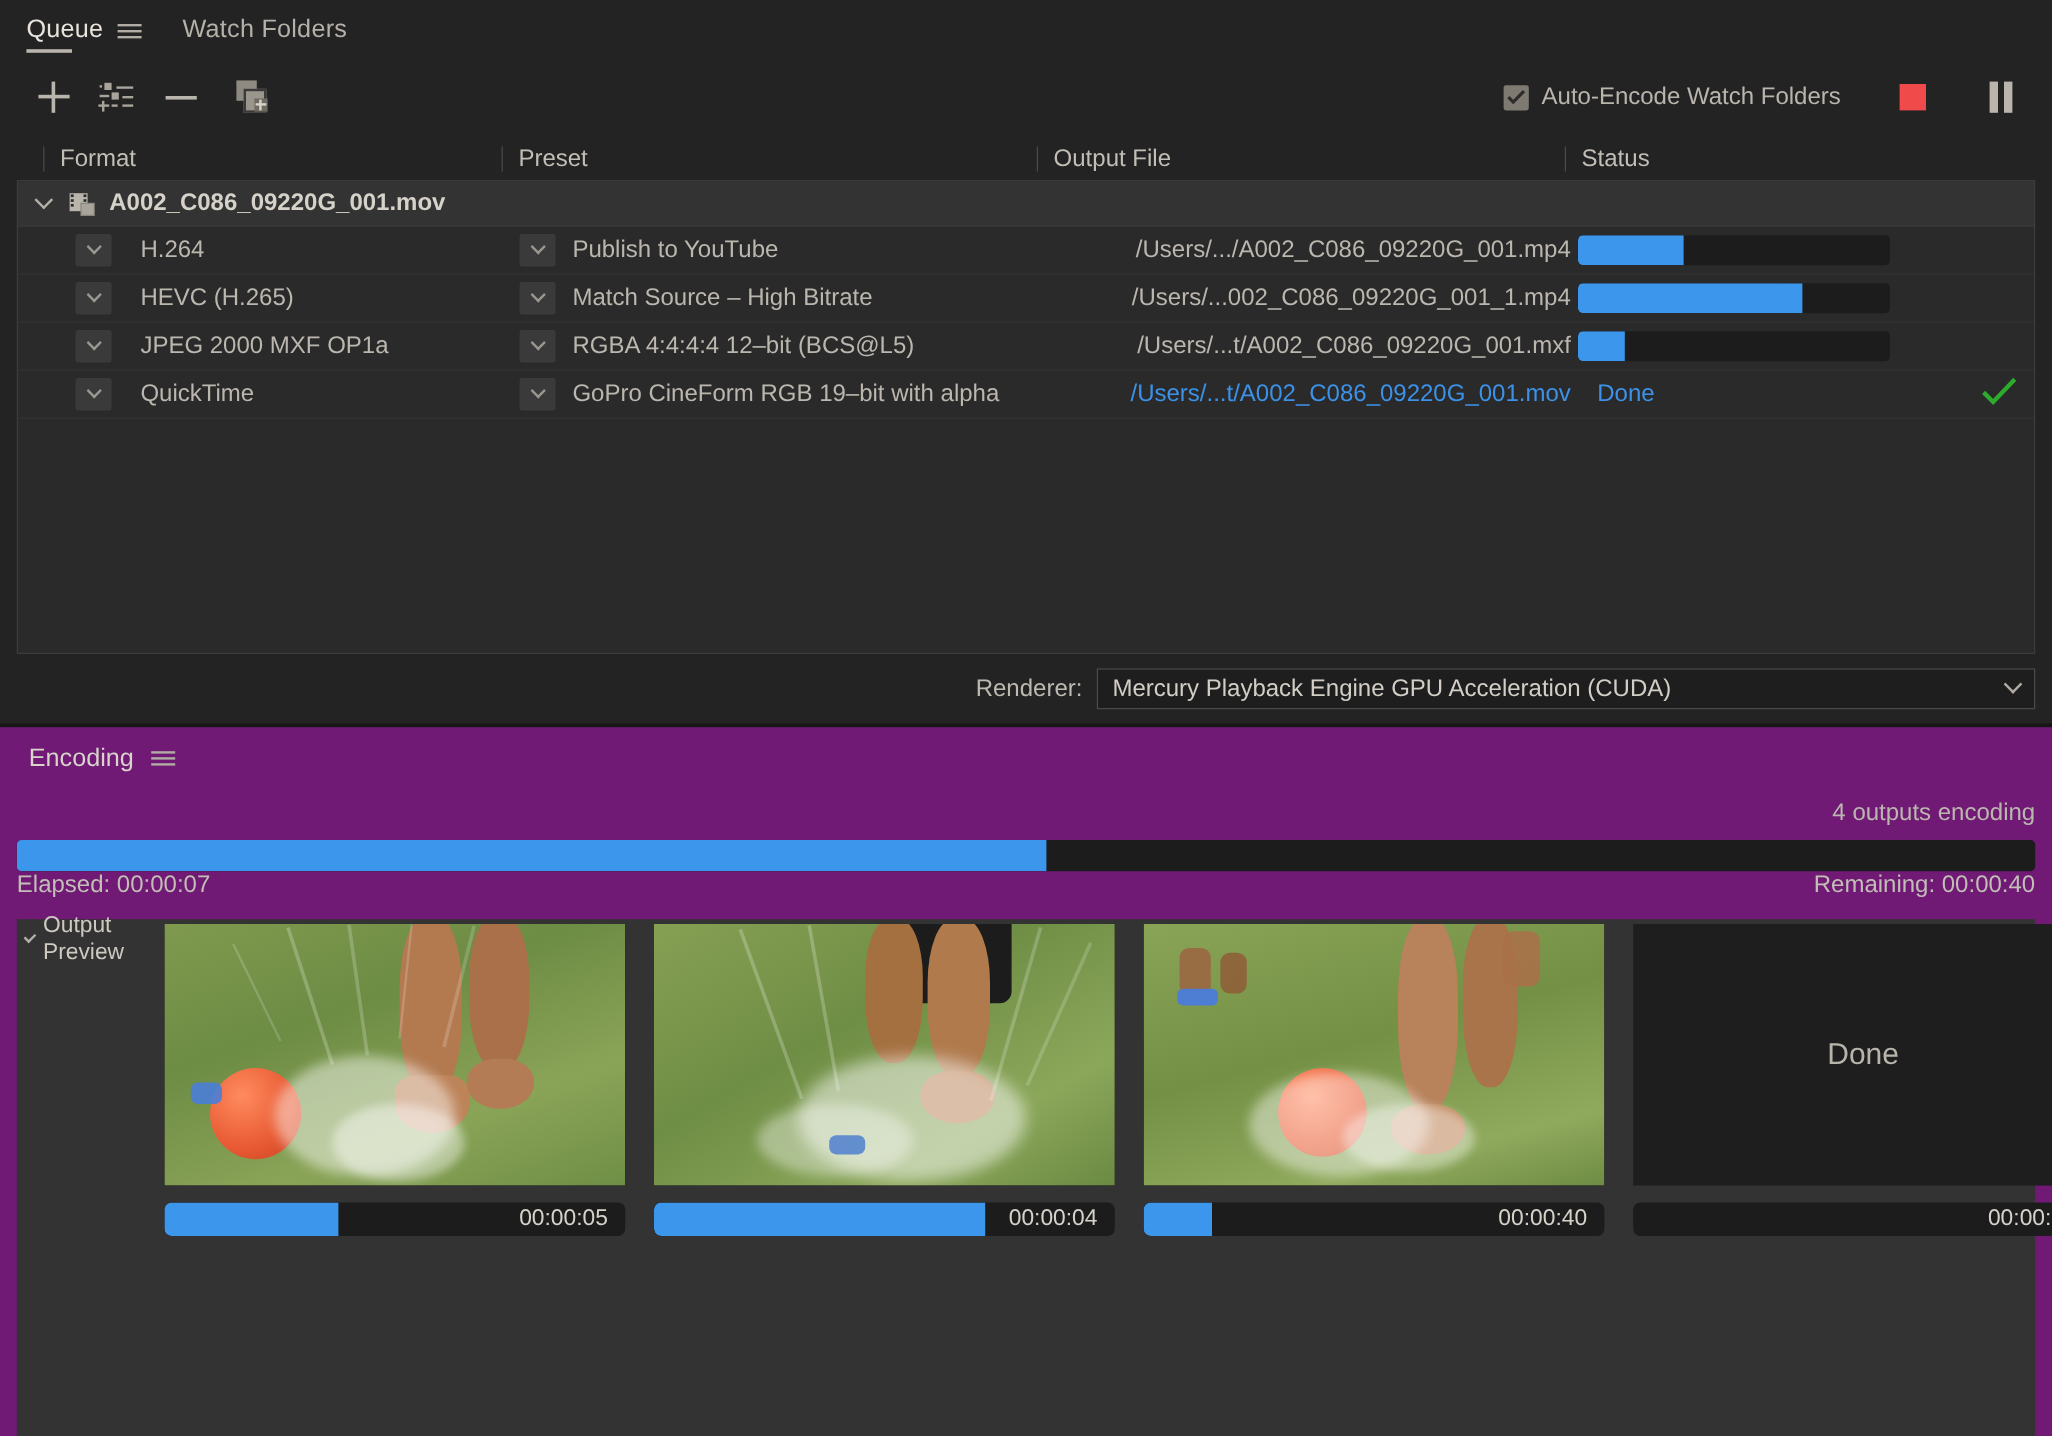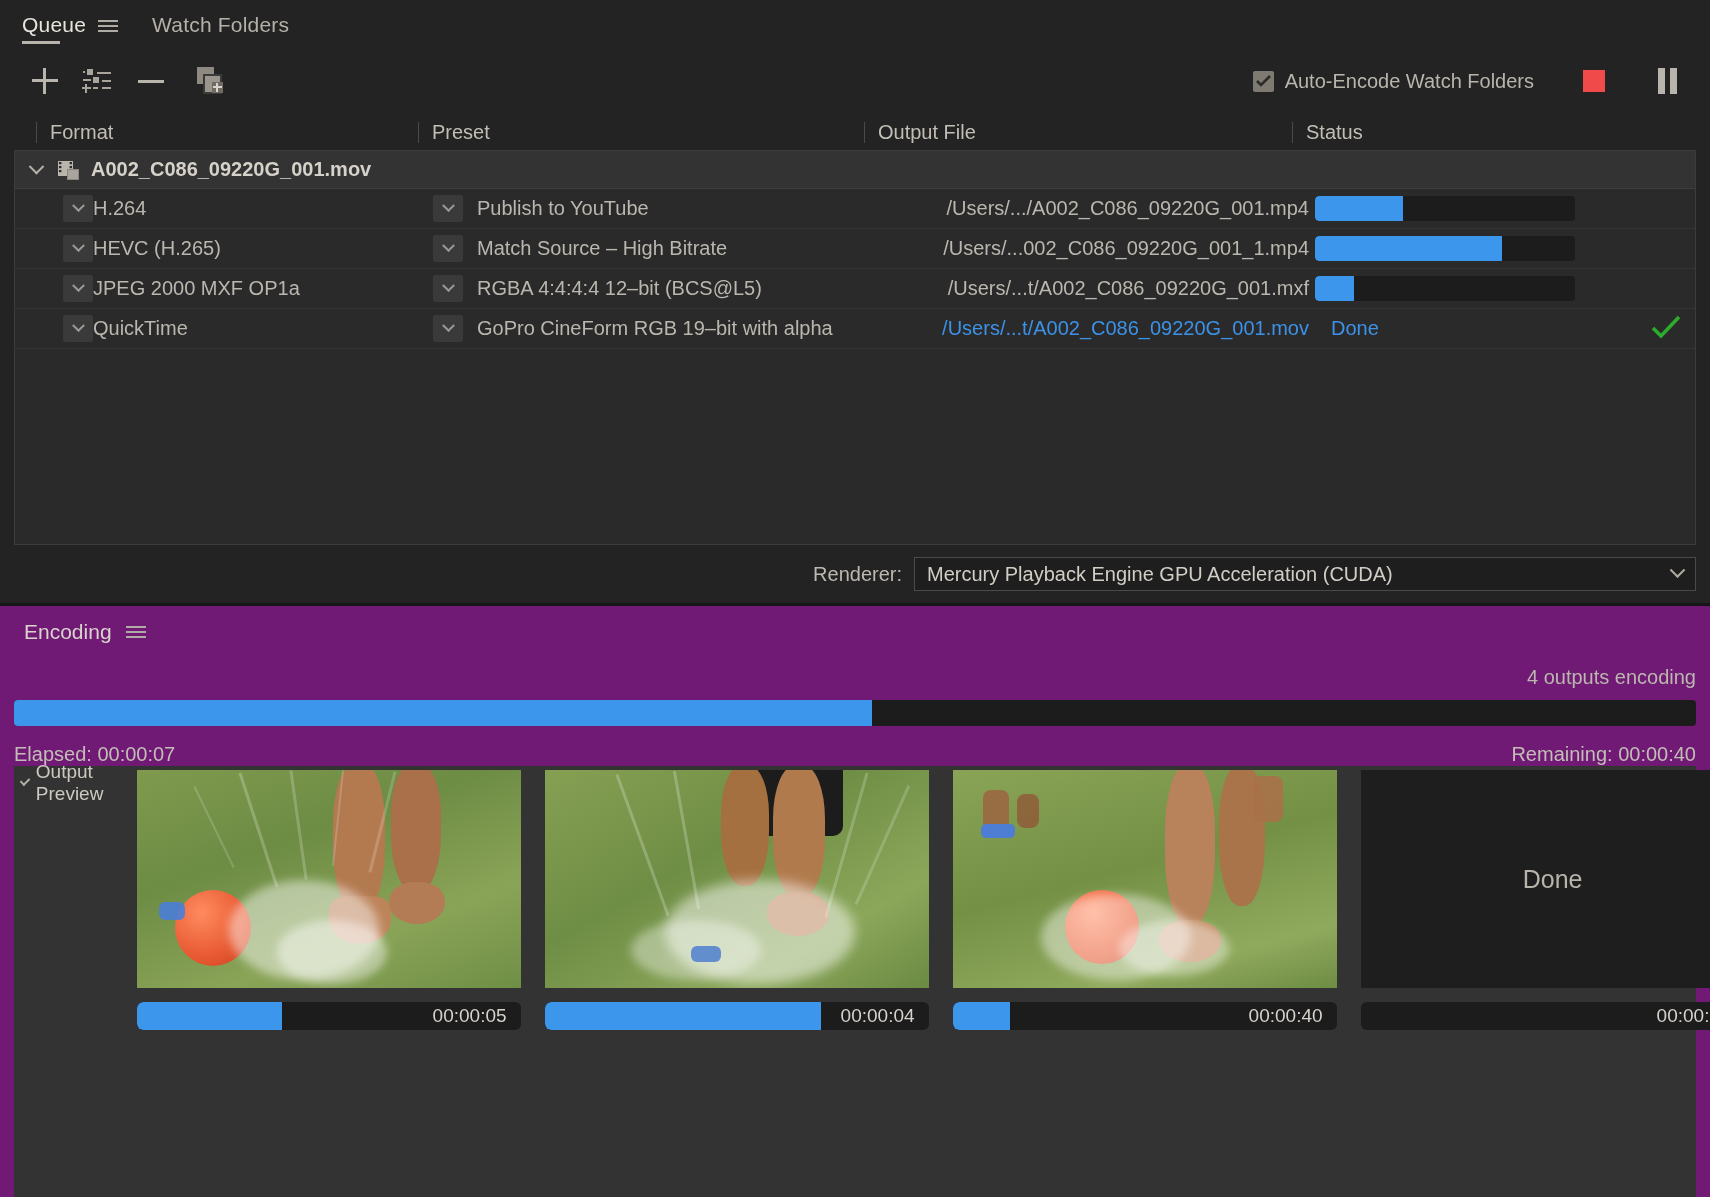--- a/index.html
+++ b/index.html
@@ -99,21 +99,21 @@
     display:flex; align-items:flex-end; height:34px; padding-left:36px;
     font-size:20px; color:#c2beb6; position:relative;
   }
   .col-headers .ch { position:relative; padding-left:14px; }
   .col-headers .ch::before {
     content:''; position:absolute; left:0; top:1px; bottom:1px; width:1px; background:#4a4a4a;
   }
   .ch-format { width: 382px; }
   .ch-preset { width: 446px; }
   .ch-output { width: 428px; }
-  .ch-status { width: 280px; }
+  .ch-status { width: 280px; margin-left: 12px; }
 
   .table-wrap {
     margin: 6px 14px 0 14px; border:1px solid #3c3c3c; background:#2a2a2a;
     height: 395px; overflow:hidden;
   }
   .group-row {
     display:flex; align-items:center; height:38px; background:#333333;
     border-bottom:1px solid #3e3e3e; padding-left:10px; gap:10px;
   }
   .disc {
@@ -121,21 +121,21 @@
   }
   .film-icon { width:24px; height:22px; position:relative; }
   .group-name { font-size:20px; font-weight:bold; color:#d6d2ca; }
 
   .out-row {
     display:flex; align-items:center; height:40px; border-bottom:1px solid #353535;
     background:#2a2a2a; font-size:20px; color:#bbb7af;
   }
   .out-row.done { color:#3c92e8; }
   .cell { display:flex; align-items:center; height:40px; }
-  .cell-format { width: 418px; padding-left:48px; gap:0; }
+  .cell-format { width: 418px; padding-left:48px; gap:24px; }
   .cell-preset { width: 448px; gap:14px; }
   .cell-output { width: 432px; justify-content:flex-end; padding-right:4px; }
   .cell-status { flex:1; display:flex; align-items:center; }
 
   .mini-chev {
     width:30px; height:27px; background:#3a3a3a; border-radius:2px;
     display:flex; align-items:center; justify-content:center; cursor:pointer; flex:0 0 auto;
   }
   .chev {
     width:9px; height:9px; border-right:2px solid #9b9790; border-bottom:2px solid #9b9790;
@@ -186,21 +186,21 @@
     display:flex; align-items:center; padding: 0 14px 0 14px; height:38px;
   }
   .src-label { font-size:20px; font-weight:bold; color:#d4d0c8; }
   .outputs-count { margin-left:auto; font-size:20px; color:#bbb7af; }
 
   .main-progress {
     margin: 4px 14px 0 14px; height:26px; background:#1c1c1c; border-radius:4px; overflow:hidden;
   }
   .main-progress .fill { height:100%; background:#3b96ec; }
 
-  .times-row { display:flex; padding: 0 14px; height:40px; align-items:flex-end; }
+  .times-row { display:flex; padding: 0 14px; height:40px; align-items:flex-start; }
   .elapsed { font-size:20px; color:#c2beb6; }
   .remaining { margin-left:auto; font-size:20px; color:#c2beb6; }
 
   .preview-section { margin: 0 14px 0 14px; background:#333333; flex:1; display:flex; flex-direction:row; }
   .preview-head {
     height:34px; display:flex; align-items:center; gap:8px; padding-left:8px; font-size:19px; color:#cdc9c1;
     cursor:pointer;
   }
   .chev-small {
     width:9px; height:9px; border-right:2px solid #b5b1a9; border-bottom:2px solid #b5b1a9;

